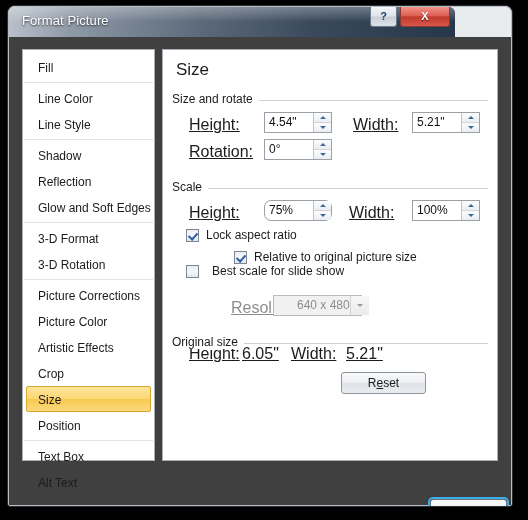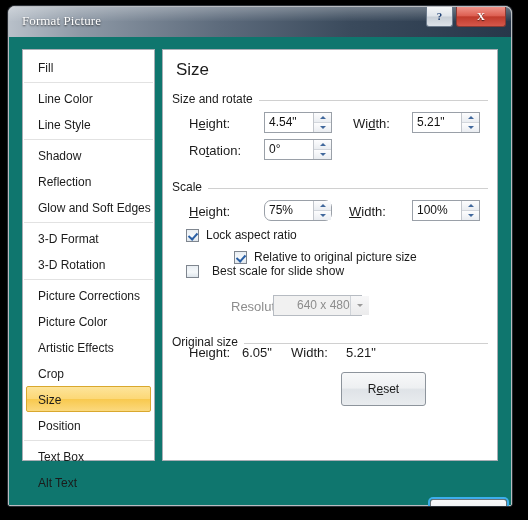--- a/index.html
+++ b/index.html
@@ -33,31 +33,30 @@
     border-radius: 7px 7px 3px 3px;
     background: linear-gradient(to bottom, #e9ecef 0%, #e4e7ea 100%);
     border: 1px solid #b9bcc0;
     box-sizing: border-box;
   }
 
   
   #titlebar {
     position: absolute;
     left: 1px; top: 1px;
-    width: 502px;
+    width: 446px;
     height: 30px;
     border-radius: 6px 6px 0 0;
     background: linear-gradient(to right,
         #b8c0c9 0%,
         #8e99a6 14%,
         #5d6b7c 42%,
         #3a4a5c 68%,
         #27374a 100%);
     overflow: hidden;
-    font-family: Liberation Serif, serif;
   }
   #titlebar::after {
     content: "";
     position: absolute;
     left: 0; top: 0; right: 0; height: 14px;
     background: linear-gradient(to bottom, rgba(255,255,255,0.30), rgba(255,255,255,0.02));
     pointer-events: none;
   }
   #title-text {
     position: absolute;
@@ -104,21 +103,21 @@
   }
   .winbtn-glyph { line-height: 1; }
 
   
   #dialog-body {
     position: absolute;
     left: 1px;
     top: 31px;
     width: 502px;
     height: 468px;
-    background: #0f766e;
+    background: #404040;
   }
 
   
   #sidebar {
     position: absolute;
     left: 13px;
     top: 12px;
     width: 133px;
     height: 412px;
     background: #ffffff;
@@ -188,23 +187,24 @@
     position: absolute;
     left: 0; right: 2px;
     top: 8px;
     height: 1px;
     background: #d0d0d0;
     z-index: 1;
   }
 
   .field-label {
     position: absolute;
-    font-size: 13px;
-    color: #1b1b1b;
-    white-space: nowrap;
+    font-size: 16px;
+    color: #1b1b1b;
+    white-space: nowrap;
+    text-decoration: underline;
   }
   .field-label u { text-decoration: underline; }
 
   
   .spinbox {
     position: absolute;
     height: 21px;
     border: 1px solid #9aa0a8;
     background: #ffffff;
     box-sizing: border-box;
@@ -314,21 +314,21 @@
     color: #1b1b1b;
     border: 1px solid #8d949c;
     border-radius: 3px;
     background: linear-gradient(to bottom, #f7f8f9 0%, #eef0f2 46%, #dfe3e7 52%, #e9ecef 100%);
     box-sizing: border-box;
   }
   #reset-button {
     left: 178px;
     top: 322px;
     width: 85px;
-    height: 34px;
+    height: 22px;
   }
   #close-dialog-button {
     left: 421px;
     top: 462px;
     width: 77px;
     height: 24px;
     border: 1px solid #6a7178;
     box-shadow: 0 0 0 2px #3daeec;
     border-radius: 3px;
   }

